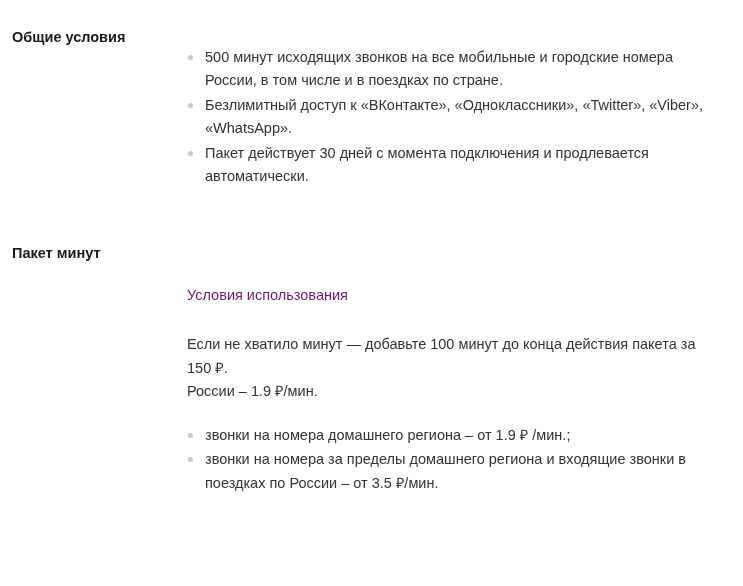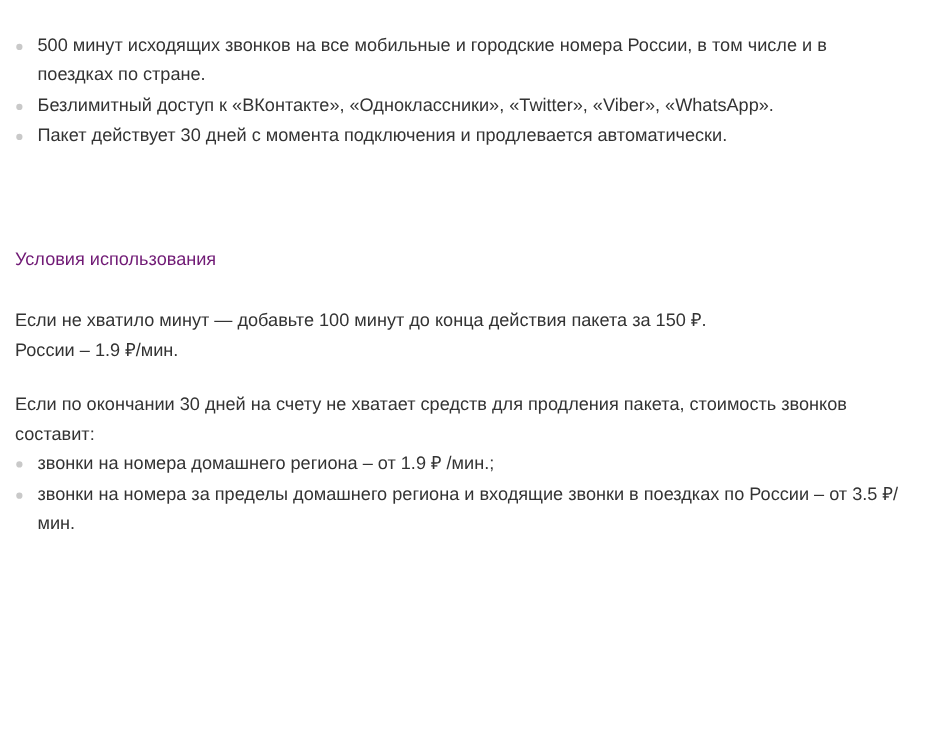--- a/index.html
+++ b/index.html
@@ -32,20 +32,21 @@
     font-weight: bold;
     color: #1a1a1a;
     line-height: 1.45;
     padding-top: 1px;
   }
   .sec-body {
     flex: 1 1 auto;
     font-size: 14.5px;
     line-height: 1.62;
     color: #333333;
+    margin-top: 20px;
   }
   ul.bullets {
     list-style: none;
     margin: 0;
     padding: 0;
   }
   ul.bullets > li {
     position: relative;
     padding-left: 18px;
     margin: 0 0 1px 0;
@@ -72,46 +73,47 @@
   .gap-22 { height: 22px; }
   .gap-20 { height: 20px; }
   .gap-26 { height: 26px; }
 </style>
 </head>
 <body>
 
 <div class="page">
 
   <div class="section">
+    <div class="sec-title">Общие условия</div>
     <div class="sec-body">
       <ul class="bullets">
         <li>500 минут исходящих звонков на все мобильные и городские номера России, в том числе и в поездках по стране.</li>
         <li>Безлимитный доступ к «ВКонтакте», «Одноклассники», «Twitter», «Viber», «WhatsApp».</li>
         <li>Пакет действует 30 дней с момента подключения и продлевается автоматически.</li>
       </ul>
     </div>
   </div>
 
   <div class="spacer-1"></div>
 
   <div class="section">
+    <div class="sec-title">Пакет минут</div>
     <div class="sec-body">
 
       <div class="gap-22"></div>
 
       <p class="subhead">Условия использования</p>
 
       <div class="gap-26"></div>
 
       <p class="para">Если не хватило минут — добавьте 100 минут до конца действия пакета за 150 ₽.</p>
       <p class="para">России – 1.9 ₽/мин.</p>
 
       <div class="gap-20"></div>
 
-      <p class="para">Если по окончании 30 дней на счету не хватает средств для продления пакета, стоимость звонков составит:</p>
 
       <ul class="bullets">
         <li>звонки на номера домашнего региона – от 1.9 ₽ /мин.;</li>
         <li>звонки на номера за пределы домашнего региона и входящие звонки в поездках по России – от 3.5 ₽/мин.</li>
       </ul>
     </div>
   </div>
 
 </div>
 

